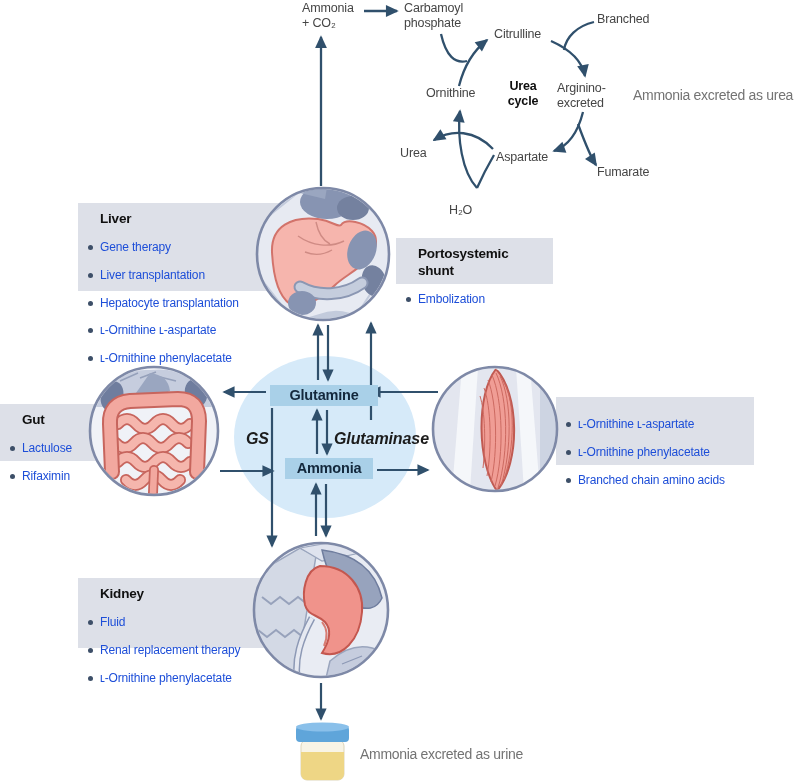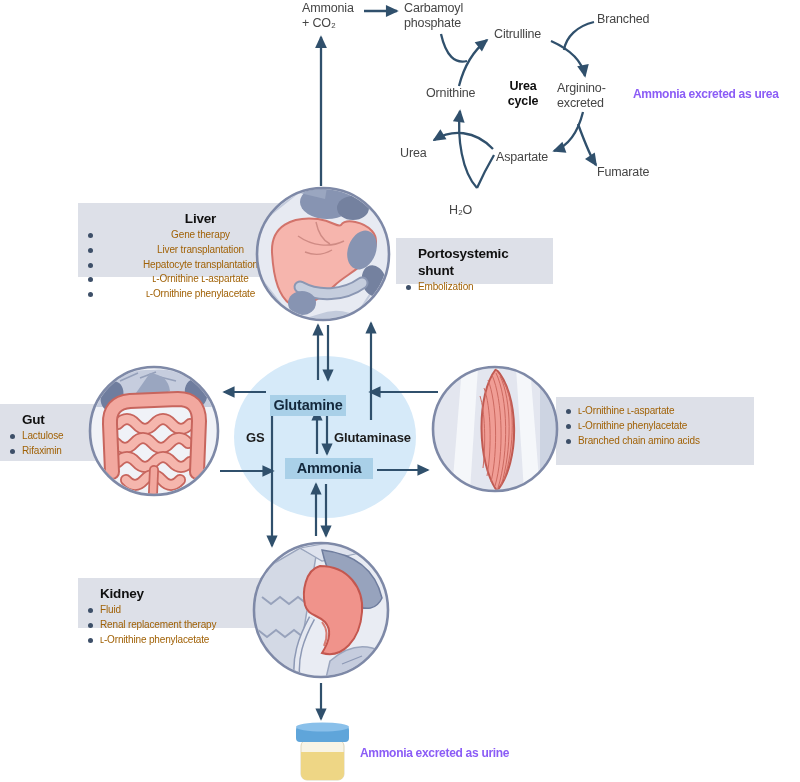--- a/index.html
+++ b/index.html
@@ -4,41 +4,41 @@
 <style>
   html,body{margin:0;padding:0;background:#fff;}
   .canvas{position:relative;width:800px;height:782px;background:#ffffff;overflow:hidden;
           font-family:"Liberation Sans",sans-serif;}
   .layer{position:absolute;left:0;top:0;pointer-events:none;}
   #bg-svg{z-index:0;} .boxes{z-index:1;} #art-svg{z-index:2;} .labels{z-index:3;}
   .boxes,.labels{position:absolute;left:0;top:0;width:800px;height:782px;pointer-events:none;}
   .gbox{position:absolute;background:#dde0e8;padding:7px 9px 7px 9px;box-sizing:border-box;}
   .gbox .bt{font-weight:bold;font-size:13.5px;line-height:17px;color:#101010;margin:0 0 1px 13px;letter-spacing:-0.2px;}
   .gbox ul{list-style:none;margin:0;padding:0;}
-  .gbox li{position:relative;font-size:10px;line-height:14.8px;color:#a16207;padding-left:13px;letter-spacing:-0.15px;}
+  .gbox li{position:relative;font-size:12px;line-height:14.8px;color:#1d4ed8;padding-left:13px;letter-spacing:-0.15px;margin-top:13px;}
   .gbox li::before{content:"";position:absolute;left:1px;top:5px;width:5px;height:5px;border-radius:50%;background:#3d4f68;}
   .lbl{position:absolute;font-size:12.5px;line-height:14.5px;color:#454545;white-space:pre-line;letter-spacing:-0.15px;}
   .lbl.bold{font-weight:bold;color:#0e0e0e;}
   .lbl.center{text-align:center;}
   .metab{position:absolute;background:#a9d0e8;color:#13283c;font-weight:bold;font-size:14.5px;
          line-height:21px;height:21px;text-align:center;letter-spacing:-0.2px;}
-  .enz{position:absolute;font-weight:bold;font-size:13px;color:#1c1c1c;letter-spacing:-0.1px;}
-  .annot{position:absolute;font-weight:bold;font-size:12px;color:#8b5cf6;letter-spacing:-0.3px;}
+  .enz{position:absolute;font-weight:bold;font-size:16px;color:#1c1c1c;letter-spacing:-0.1px;font-style:italic;}
+  .annot{position:absolute;font-weight:normal;font-size:14px;color:#737373;letter-spacing:-0.3px;}
 </style>
 </head>
 <body>
 
 <div class="canvas">
 
   <svg id="bg-svg" class="layer" width="800" height="782">
     <ellipse cx="325" cy="437" rx="91" ry="81" fill="#d6eaf9"></ellipse>
   </svg>
 
   <div class="boxes">
-    <div class="gbox" style="left:78px;top:203px;width:232px;height:74px;text-align:center;">
+    <div class="gbox" style="left:78px;top:203px;width:232px;height:88px;">
       <div class="bt">Liver</div>
       <ul>
         <li>Gene therapy</li>
         <li>Liver transplantation</li>
         <li>Hepatocyte transplantation</li>
         <li>ʟ-Ornithine ʟ-aspartate</li>
         <li>ʟ-Ornithine phenylacetate</li>
       </ul>
     </div>
     <div class="gbox" style="left:396px;top:238px;width:157px;height:46px;">
@@ -54,21 +54,21 @@
         <li>Rifaximin</li>
       </ul>
     </div>
     <div class="gbox" style="left:556px;top:397px;width:198px;height:68px;">
       <ul>
         <li>ʟ-Ornithine ʟ-aspartate</li>
         <li>ʟ-Ornithine phenylacetate</li>
         <li>Branched chain amino acids</li>
       </ul>
     </div>
-    <div class="gbox" style="left:78px;top:578px;width:228px;height:50px;">
+    <div class="gbox" style="left:78px;top:578px;width:228px;height:70px;">
       <div class="bt">Kidney</div>
       <ul>
         <li>Fluid</li>
         <li>Renal replacement therapy</li>
         <li>ʟ-Ornithine phenylacetate</li>
       </ul>
     </div>
   </div>
 
   <svg id="art-svg" class="layer" width="800" height="782">
@@ -219,21 +219,21 @@
 cycle</div>
     <div class="lbl" style="left:426px;top:86px;">Ornithine</div>
     <div class="lbl" style="left:557px;top:81px;">Arginino-
 excreted</div>
     <div class="annot" style="left:633px;top:87px;">Ammonia excreted as urea</div>
     <div class="lbl" style="left:400px;top:146px;">Urea</div>
     <div class="lbl" style="left:496px;top:150px;">Aspartate</div>
     <div class="lbl" style="left:597px;top:165px;">Fumarate</div>
     <div class="lbl" style="left:449px;top:187px;margin-top:16px;">H₂O</div>
 
-    <div class="metab" style="left:270px;top:395px;width:76px;">Glutamine</div>
+    <div class="metab" style="left:270px;top:385px;width:108px;">Glutamine</div>
     <div class="metab" style="left:285px;top:458px;width:88px;">Ammonia</div>
     <div class="enz" style="left:246px;top:430px;">GS</div>
     <div class="enz" style="left:334px;top:430px;">Glutaminase</div>
 
     <div class="annot" style="left:360px;top:746px;">Ammonia excreted as urine</div>
   </div>
 
 </div>
 
 </body></html>

